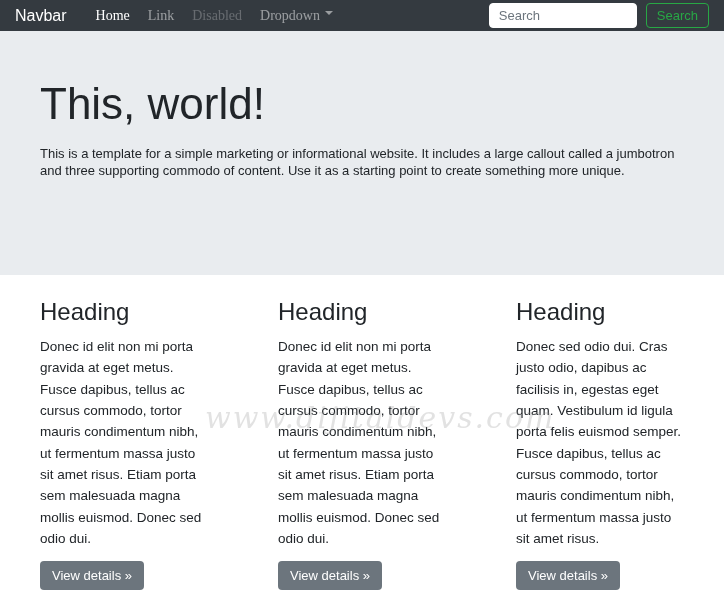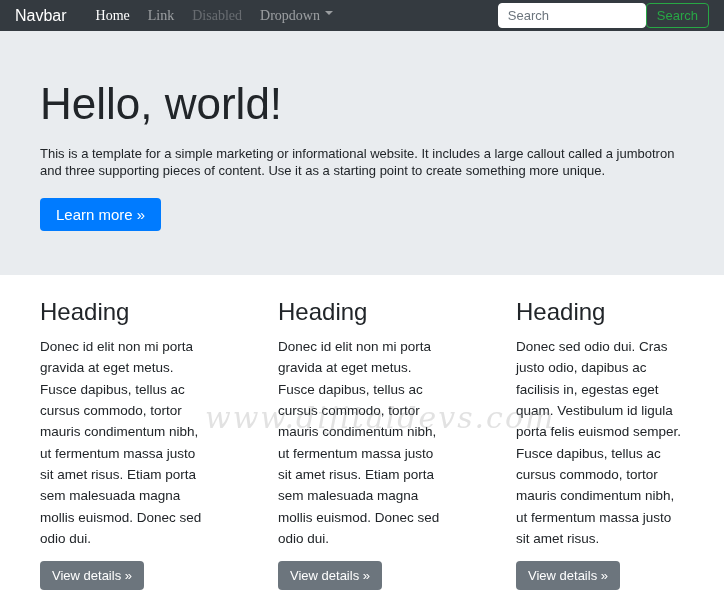--- a/index.html
+++ b/index.html
@@ -41,21 +41,21 @@
   .nav-link.active { color: #ffffff; }
   .nav-link.disabled { color: rgba(255,255,255,0.25); cursor: default; }
   .caret {
     display: inline-block;
     width: 0; height: 0;
     border: 4px solid transparent;
     border-top-color: currentColor;
     margin-left: 5px;
     vertical-align: 1px;
   }
-  .search-form { margin-left: auto; display: flex; align-items: center; }
+  .search-form { margin-left: auto; display: flex; align-items: center; gap: 9px; }
   .search-input {
     width: 148px;
     height: 25px;
     border: 1px solid #ffffff;
     border-radius: 4px;
     padding: 0 9px;
     font-size: 13px;
     font-family: "Liberation Sans", sans-serif;
     color: #212529;
     outline: none;
@@ -156,23 +156,22 @@
       <a class="nav-link disabled">Disabled</a>
       <a class="nav-link"><span>Dropdown</span><span class="caret"></span></a>
     </div>
     <form class="search-form">
       <input type="text" class="search-input" placeholder="Search" style="">
       <button type="button" class="search-btn">Search</button>
     </form>
   </nav>
 
   <section class="jumbotron">
-    <h1>Hello, world!</h1>
-    <p class="lead">This is a template for a simple marketing or informational website. It includes a large callout called a jumbotron and three supporting pieces of content. Use it as a starting point to create something more unique.</p>
-    <a class="btn-primary">Learn more »</a>
+    <h1>This, world!</h1>
+    <p class="lead">This is a template for a simple marketing or informational website. It includes a large callout called a jumbotron and three supporting commodo of content. Use it as a starting point to create something more unique.</p>
   </section>
 
   <main class="container">
     <div class="row">
 
       <div class="col">
         <h2>Heading</h2>
         <p>Donec id elit non mi porta gravida at eget metus. Fusce dapibus, tellus ac cursus commodo, tortor mauris condimentum nibh, ut fermentum massa justo sit amet risus. Etiam porta sem malesuada magna mollis euismod. Donec sed odio dui.</p>
         <a class="btn-secondary">View details »</a>
       </div>

